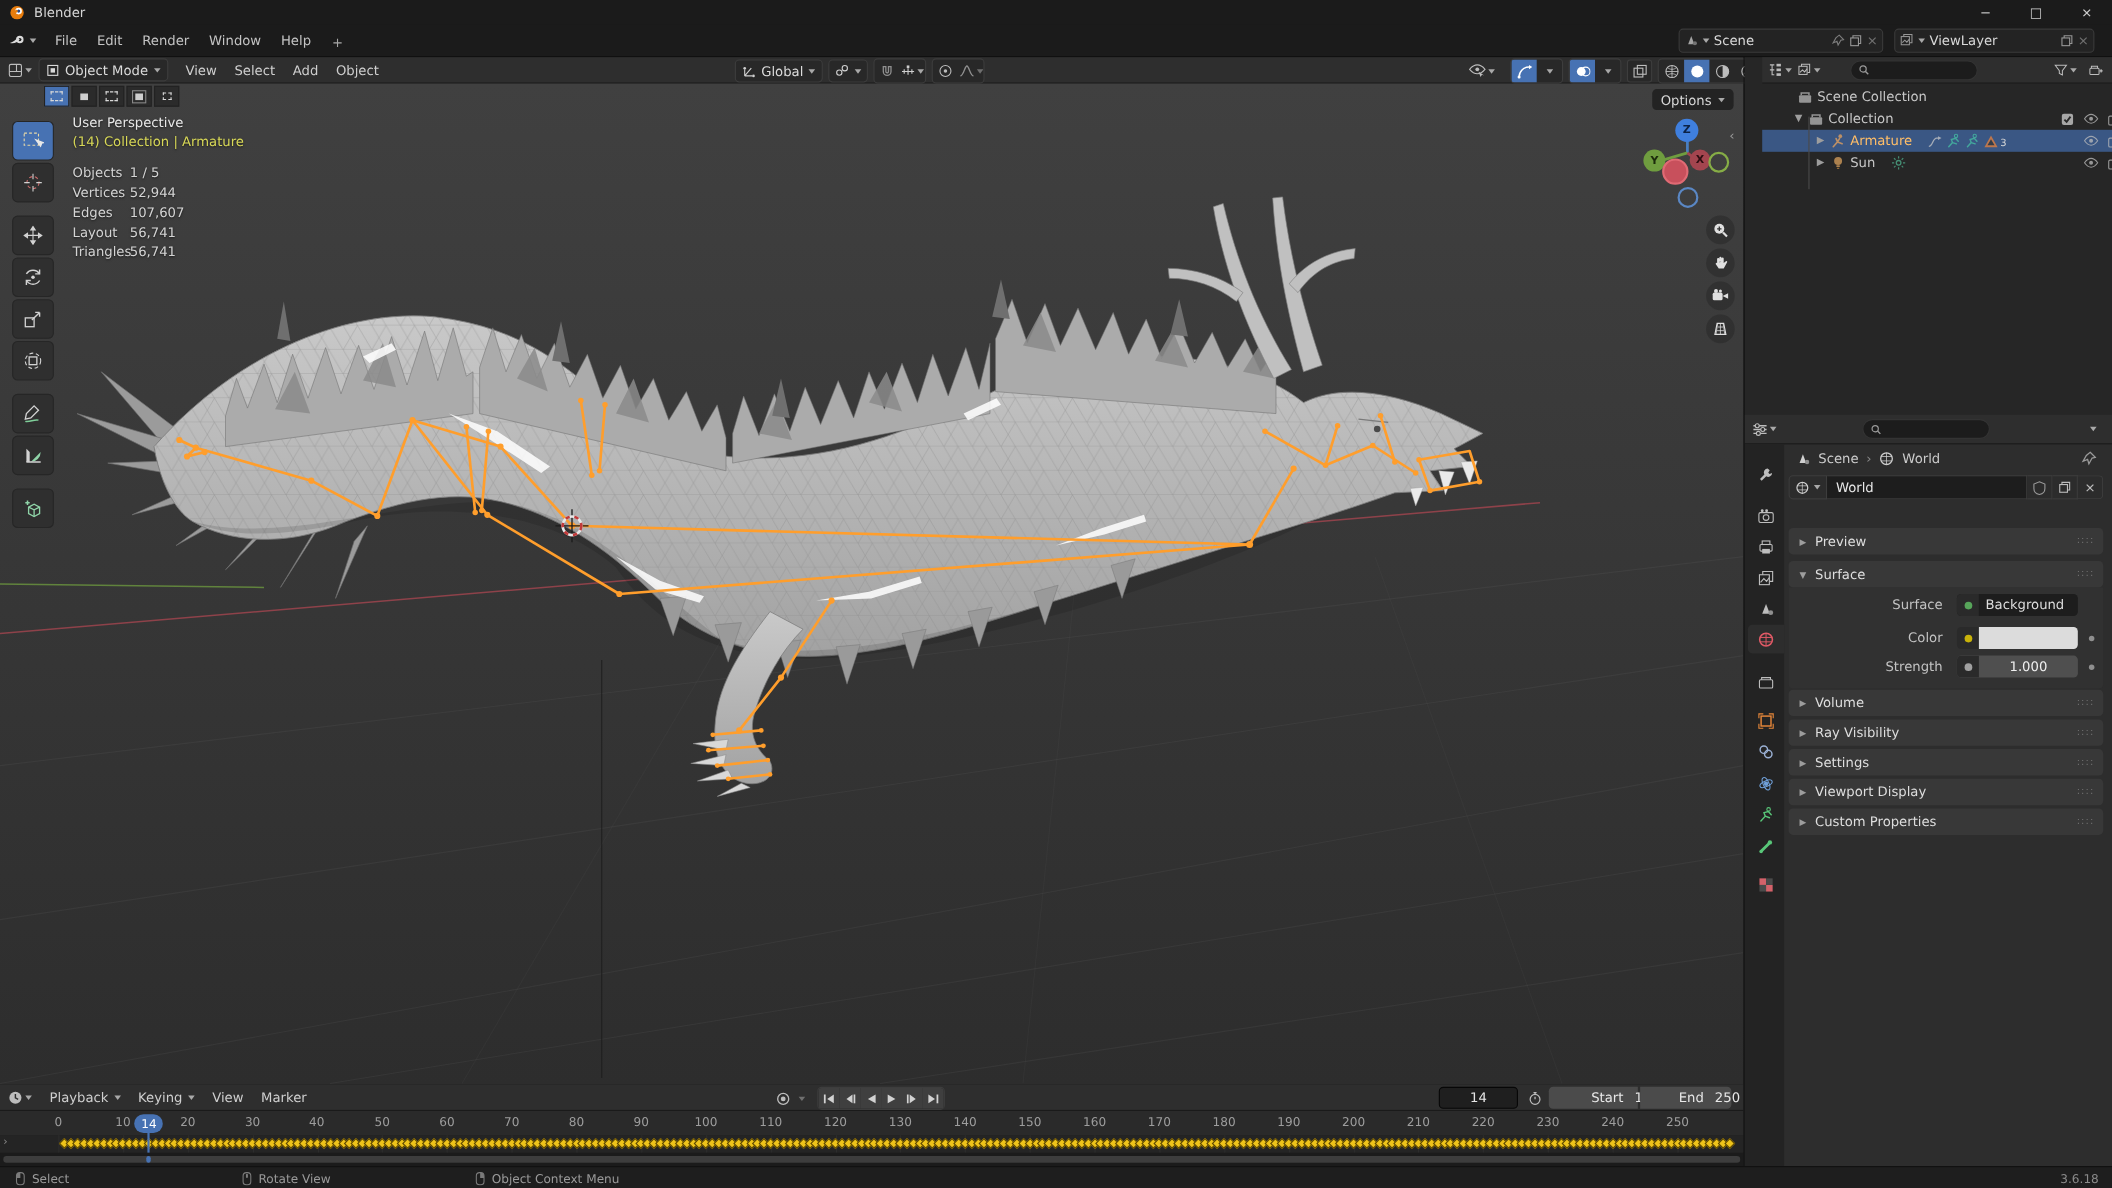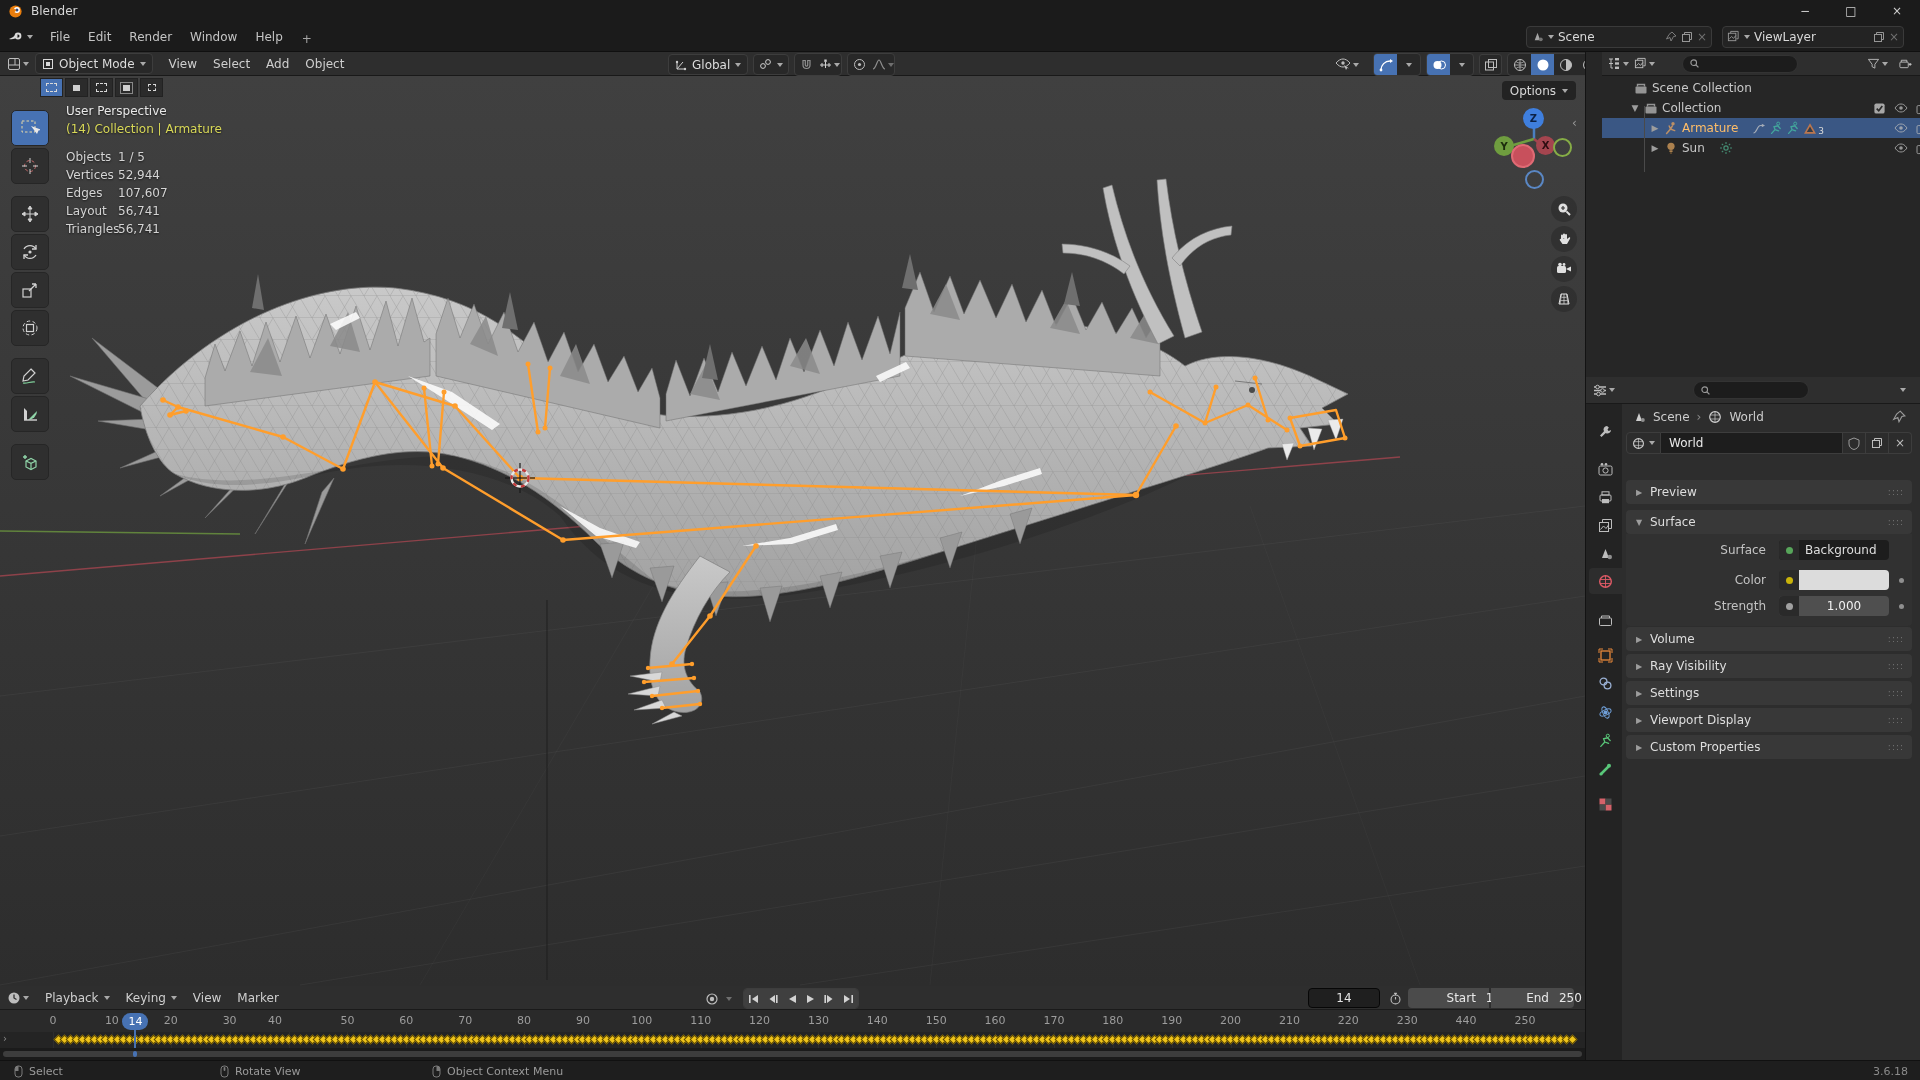--- a/index.html
+++ b/index.html
@@ -1148,41 +1148,41 @@
         <span>End</span>
           <span>250</span>
       </div>
     </div>
 
     <div id="tl-ruler">
         <div class="tl-num" style="left: 53px;">0</div>
         <div class="tl-num" style="left: 111.88px;">10</div>
         <div class="tl-num" style="left: 170.76px;">20</div>
         <div class="tl-num" style="left: 229.64px;">30</div>
-        <div class="tl-num" style="left: 275px;">40</div>
+        <div class="tl-num" style="left: 288px;">40</div>
         <div class="tl-num" style="left: 347.4px;">50</div>
         <div class="tl-num" style="left: 406.28px;">60</div>
         <div class="tl-num" style="left: 465.16px;">70</div>
         <div class="tl-num" style="left: 524.04px;">80</div>
         <div class="tl-num" style="left: 582.92px;">90</div>
         <div class="tl-num" style="left: 641.8px;">100</div>
         <div class="tl-num" style="left: 700.68px;">110</div>
         <div class="tl-num" style="left: 759.56px;">120</div>
         <div class="tl-num" style="left: 818.44px;">130</div>
         <div class="tl-num" style="left: 877.32px;">140</div>
         <div class="tl-num" style="left: 936.2px;">150</div>
         <div class="tl-num" style="left: 995.08px;">160</div>
         <div class="tl-num" style="left: 1053.96px;">170</div>
         <div class="tl-num" style="left: 1112.84px;">180</div>
         <div class="tl-num" style="left: 1171.72px;">190</div>
         <div class="tl-num" style="left: 1230.6px;">200</div>
         <div class="tl-num" style="left: 1289.48px;">210</div>
         <div class="tl-num" style="left: 1348.36px;">220</div>
         <div class="tl-num" style="left: 1407.24px;">230</div>
-        <div class="tl-num" style="left: 1466.12px;">440</div>
+        <div class="tl-num" style="left: 1466.12px;">240</div>
         <div class="tl-num" style="left: 1525px;">250</div>
       </div>
     <div id="tl-strip">
       <span style="position:absolute;left:3px;top:1px;color:#8a8a8a;font-size:10px">›</span>
     <div class="gridv" style="left: 53px;"></div>
         <div class="gridv" style="left: 111.88px;"></div>
         <div class="gridv" style="left: 170.76px;"></div>
         <div class="gridv" style="left: 229.64px;"></div>
         <div class="gridv" style="left: 288.52px;"></div>
         <div class="gridv" style="left: 347.4px;"></div>

